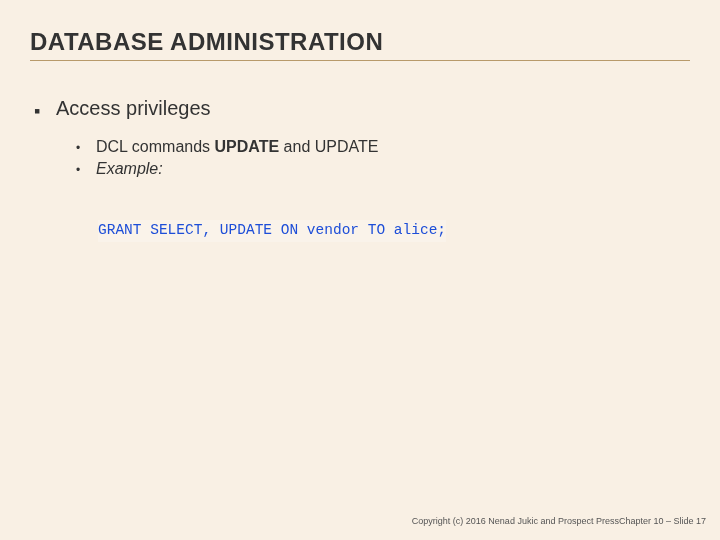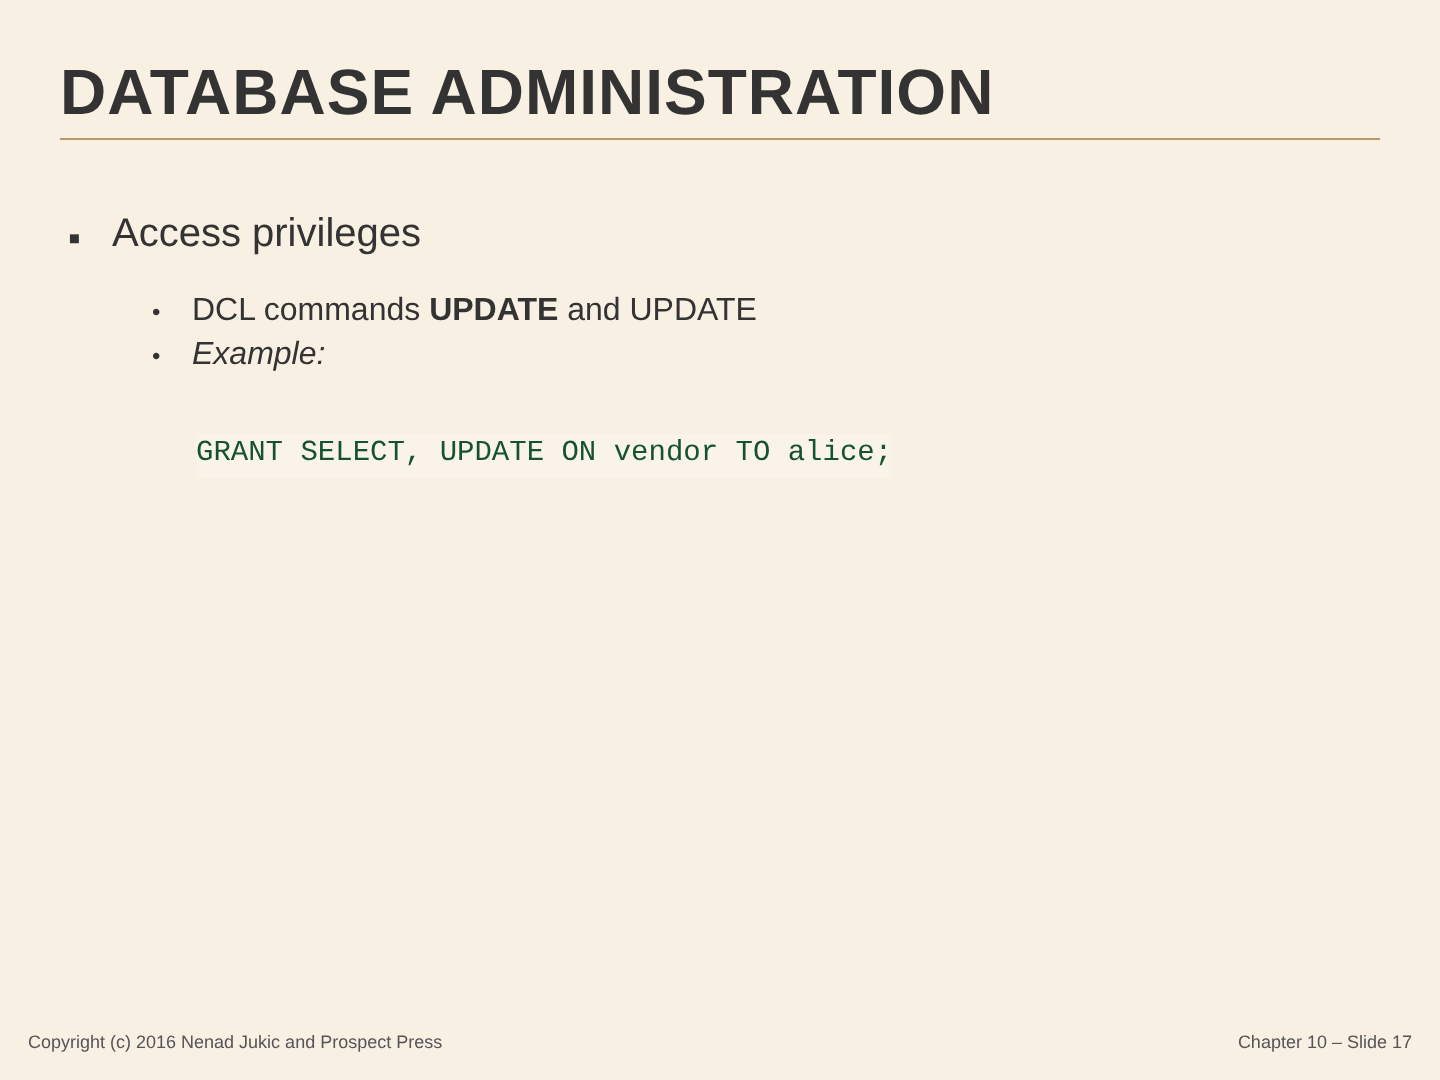--- a/index.html
+++ b/index.html
@@ -7,21 +7,21 @@
   .slide {
     width: 720px;
     height: 540px;
     background: #f9f0e4;
     position: relative;
   }
   .content-area {
     padding: 28px 30px 0 30px;
   }
   .title {
-    font-size: 32px;
+    font-size: 24px;
     font-weight: bold;
     color: #333;
     letter-spacing: 0.5px;
     padding-bottom: 4px;
     border-bottom: 1px solid #b89a6a;
   }
   .body {
     padding: 36px 4px 0 4px;
   }
   .top-bullet {
@@ -59,42 +59,42 @@
     flex: 0 0 20px;
     text-align: left;
   }
   .sub-bullet .text {
     font-size: 16px;
     color: #333;
   }
   .sub-bullet .strong { font-weight: bold; }
   .sub-bullet .italic { font-style: italic; }
   .code-block {
-    margin: 26px 0 0 64px;
+    margin: 38px 0 0 64px;
     font-family: "Courier New", Courier, monospace;
     font-size: 14.5px;
-    color: #14532d;
+    color: #1d4ed8;
     line-height: 1.5;
     display: inline-block;
     background: #faf3ea;
     padding: 0 0;
   }
   .footer {
     position: absolute;
     bottom: 14px;
     left: 0;
     width: 100%;
     display: flex;
     justify-content: space-between;
     padding: 0 14px;
     font-size: 9px;
     color: #555;
   }
   .footer .left { text-align: left; }
-  .footer .center { text-align: left; flex: 1; }
+  .footer .center { text-align: right; flex: 1; margin-left: 30px; }
   .footer .right { text-align: left; white-space: nowrap; }
 </style>
 </head>
 <body>
 
 <div class="slide">
   <div class="content-area">
     <div class="title">DATABASE ADMINISTRATION</div>
 
     <div class="body">

